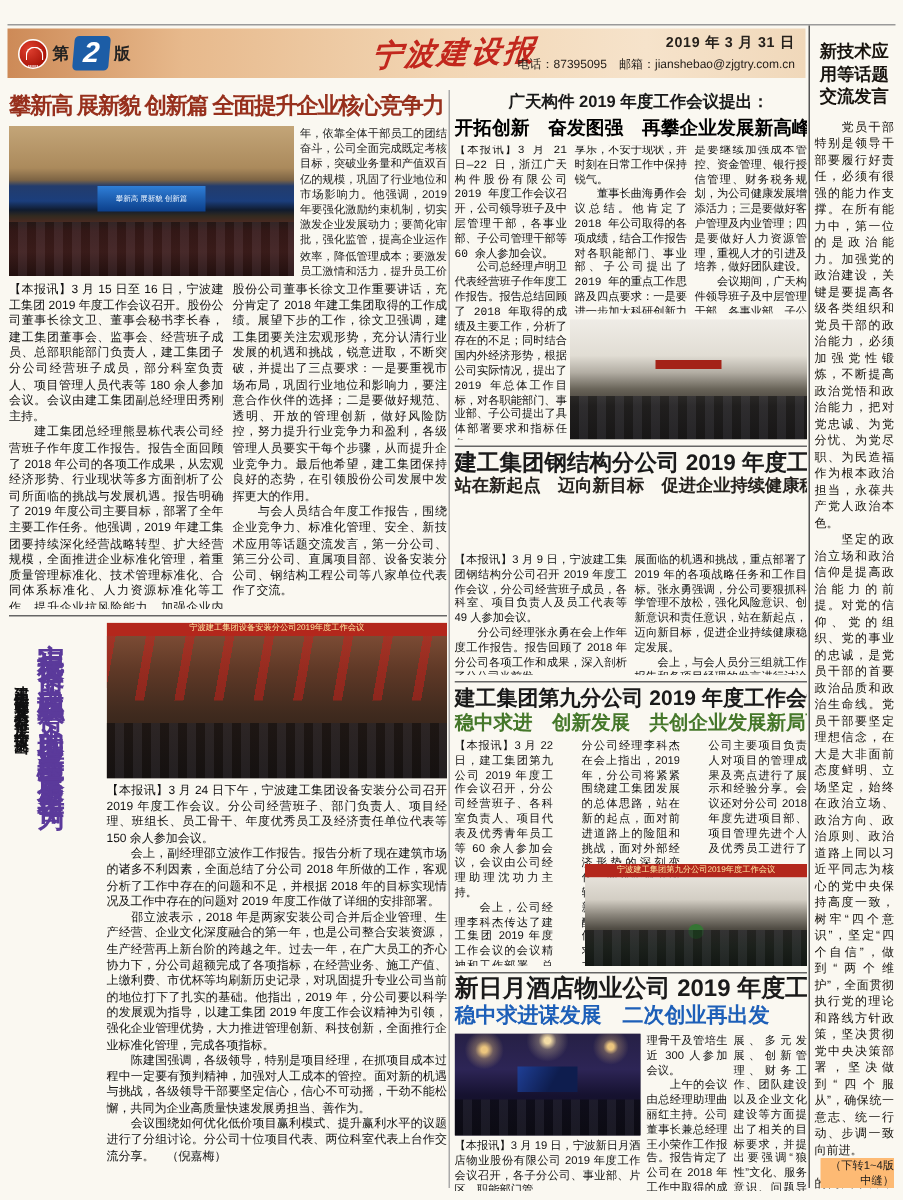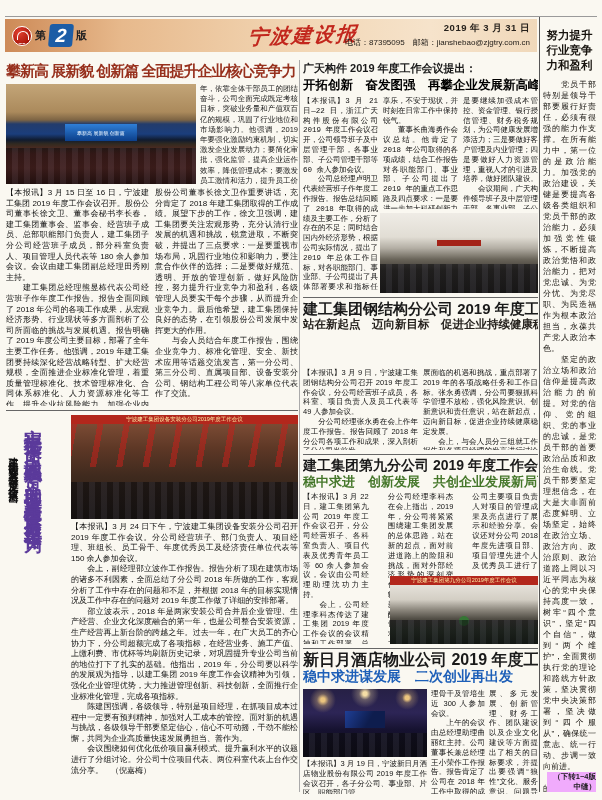--- a/index.html
+++ b/index.html
@@ -74,21 +74,21 @@
   .e-photo { height:104px; flex:none; position:relative; overflow:hidden; }
   .e-photo-art { position:absolute; inset:9px 0 0 0;
     background:linear-gradient(180deg,#7b4b34 0%,#5e3826 25%,#3f2a1e 55%,#231a13 100%); }
   .e-photo-art::before { content:""; position:absolute; left:0; right:0; top:0; height:45%;
     background:repeating-linear-gradient(100deg, rgba(196,32,26,.55) 0 6px, transparent 6px 26px); }
   .crowd { position:absolute; left:0; right:0; bottom:0; height:36%; opacity:.6;
     background:repeating-linear-gradient(90deg,#0b0b0e 0 6px,#23232a 6px 12px); }
   .e-body { margin-top:3px; flex:1; overflow:hidden; }
 
   
-  .b-kicker { font-size:11px; font-weight:bold; line-height:14px; margin-top:1px; white-space:nowrap; }
+  .b-kicker { font-size:11px; font-weight:bold; line-height:14px; margin-top:1px; white-space:nowrap;margin-left:36px; }
   .b-headline { font-size:12.5px; font-weight:bold; color:#000000; line-height:18px;
     white-space:nowrap; overflow:hidden; margin:1px 0 3px 0; }
   .b-cols { display:flex; gap:5px; height:196px; position:relative; overflow:hidden; }
   .b-col { flex:1; overflow:hidden;font-family:Liberation Mono, monospace; }
   .b-col .clip { overflow:hidden; }
   .b-photo { position:absolute; right:0; bottom:0; width:158px; height:80px; overflow:hidden;
     background:linear-gradient(180deg,#efece6 0%,#e1ddd4 30%,#b3aea4 44%,#696459 58%,#3f3b35 72%,#2a2723 100%); }
   .b-photo .mini-banner { position:absolute; left:36%; top:34%; width:28%; height:7%; background:#a42318; }
   .sm-col { font-size:7.5px; line-height:9.8px; text-align:justify; white-space:pre-line; color:#111; }
 
@@ -128,21 +128,21 @@
     background:linear-gradient(120deg,#1f3f96,#0e1d4e 60%); }
   .f-caption { margin-top:2px; flex:1; overflow:hidden; }
   .f-col2 { width:54px; flex:none; overflow:hidden; }
   .f-col3 { flex:1; overflow:hidden; }
 
   
   .sb-title { font-size:11.5px; font-weight:bold; line-height:15px; text-align:center;
     margin:8px 0 6px 0; color:#17130e; }
   .sb-body { font-size:8px; line-height:11px; text-align:justify; white-space:pre-line; color:#15120d; }
   .sb-footer { position:absolute; bottom:2px; right:0; left:4px; text-align:right;
-    font-size:7.5px; font-weight:bold; background:#f0abfc; }
+    font-size:7.5px; font-weight:normal; background:#fdba74; }
 </style>
 </head>
 <body>
 
 <div class="page">
   <div class="topline"></div>
 
   <div class="masthead">
     <div class="badge">
       <span class="badge-logo"></span>
@@ -278,19 +278,19 @@
         </div>
         <div class="f-col2 sm-col">理骨干及管培生近 300 人参加会议。
 　　上午的会议由总经理助理曲丽红主持。公司董事长兼总经理王小荣作工作报告。报告肯定了公司在 2018 年工作中取得的成绩，同时也看到企业发展存在的问题和差距，对于 2019 年的工作重点，王小荣从运营管理、市场拓</div>
         <div class="f-col3 sm-col">展、多元发展、创新管理、财务工作、团队建设以及企业文化建设等方面提出了相关的目标要求，并提出要强调“狼性”文化、服务意识、问题导向和结果导向的工作要求。
 　　下午的会议由公司副总经理宋涛主持。会议宣布了公司新一年的聘任文件。总经理与子分公司、事业部、片区及职能部门负责人，负责人与团队成员分别签订新的考核协议，并做团队表态宣誓。　（新日月）</div>
       </div>
     </div>
   </div>
 
   <div class="sidebar">
-    <div class="sb-title">努力提升行业竞争力和盈利</div>
+    <div class="sb-title">新技术应用等话题交流发言</div>
     <div class="sb-body">　　党员干部特别是领导干部要履行好责任，必须有很强的能力作支撑。在所有能力中，第一位的是政治能力。加强党的政治建设，关键是要提高各级各类组织和党员干部的政治能力，必须加强党性锻炼，不断提高政治觉悟和政治能力，把对党忠诚、为党分忧、为党尽职、为民造福作为根本政治担当，永葆共产党人政治本色。
 　　坚定的政治立场和政治信仰是提高政治能力的前提。对党的信仰、党的组织、党的事业的忠诚，是党员干部的首要政治品质和政治生命线。党员干部要坚定理想信念，在大是大非面前态度鲜明、立场坚定，始终在政治立场、政治方向、政治原则、政治道路上同以习近平同志为核心的党中央保持高度一致，树牢“四个意识”，坚定“四个自信”，做到“两个维护”，全面贯彻执行党的理论和路线方针政策，坚决贯彻党中央决策部署，坚决做到“四个服从”，确保统一意志、统一行动、步调一致向前进。
 　　政治能力的内涵丰富，最核心的是把握方向、把握大势、把握全局的能力，保持政治定力、驾驭政治局面、防范政治风险的能力。党员干部特别是领导干部要善于从政治上研究形势、分析问题，自觉在党和国家工作大局下想问题、做工作，做到一切服从大局、一切服务大局。坚定政治信仰，加强政治历练，积累政治经验，不断增进政治智慧，做到信念如磐、意志如铁，政治坚定、绝对忠诚、清正廉洁、担当负责，使自己的政治能力与担任的领导职责相匹配。</div>
     <div class="sb-footer">（下转1~4版中缝）</div>
   </div>
 </div>
 
 </body></html>

